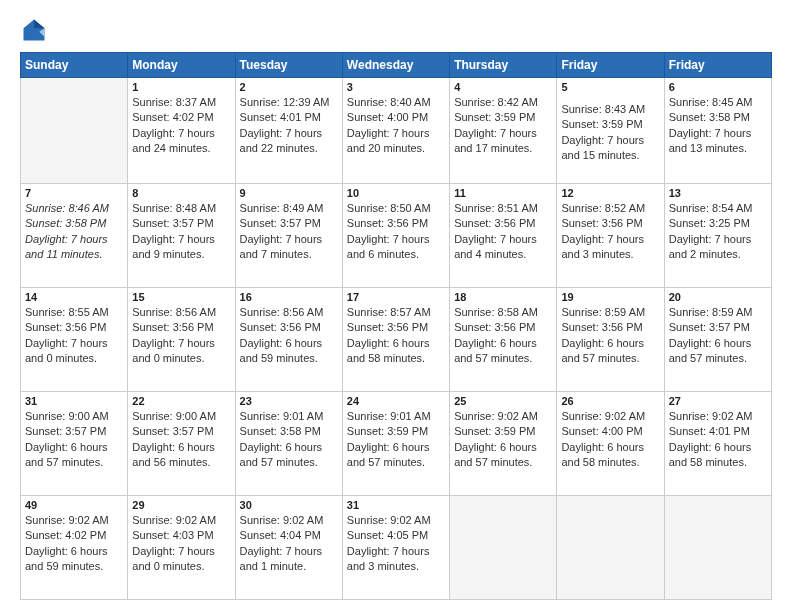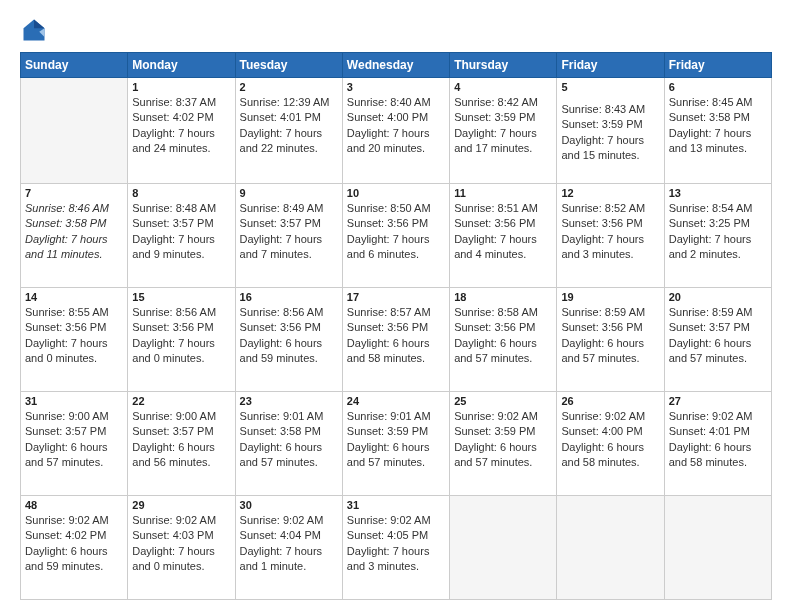--- a/index.html
+++ b/index.html
@@ -328,21 +328,21 @@
           <td>
             <span class="day-num">27</span>
             <div class="day-info" style="white-space: pre-line;">Sunrise: 9:02 AM
 Sunset: 4:01 PM
 Daylight: 6 hours
 and 58 minutes.</div>
           </td>
         </tr>
         <tr>
           <td>
-            <span class="day-num">48</span>
+            <span class="day-num">49</span>
             <div class="day-info" style="white-space: pre-line;">Sunrise: 9:02 AM
 Sunset: 4:02 PM
 Daylight: 6 hours
 and 59 minutes.</div>
           </td>
           <td>
             <span class="day-num">29</span>
             <div class="day-info" style="white-space: pre-line;">Sunrise: 9:02 AM
 Sunset: 4:03 PM
 Daylight: 7 hours

